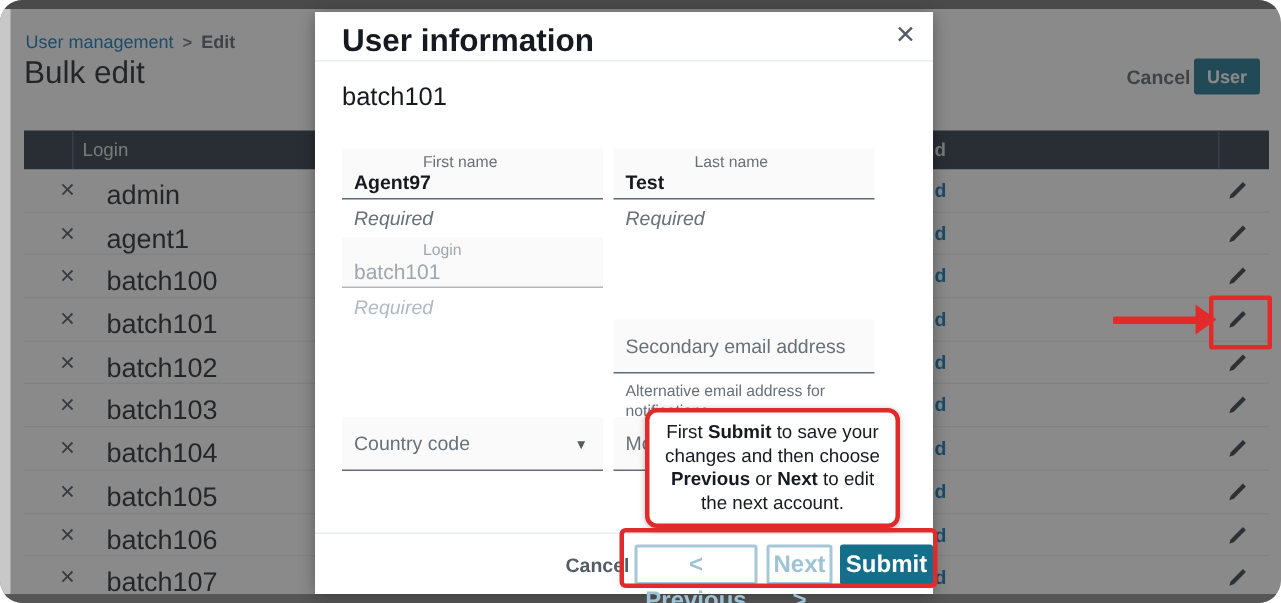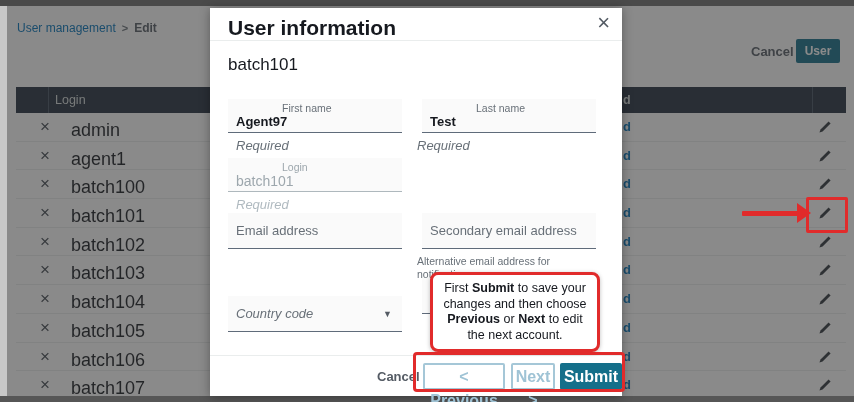--- a/index.html
+++ b/index.html
@@ -1,18 +1,18 @@
 <!DOCTYPE html>
 <html><head>
 <meta charset="utf-8">
 <style>
   * { margin:0; padding:0; box-sizing:border-box; }
   html,body { width:854px; height:402px; overflow:hidden; }
   body { font-family:"Liberation Sans","DejaVu Sans",sans-serif; }
-  #stage { position:relative; width:854px; height:402px; background:#ffffff; overflow:hidden; }
+  #stage { position:relative; width:854px; height:402px; background:#ffffff; overflow:hidden;border-radius:15px; }
   .abs { position:absolute; }
 
   
   #page { position:absolute; inset:0; background:#ffffff; z-index:0; }
   .breadcrumb { top:21px; left:17px; font-size:12px; }
   .breadcrumb .link { color:#0073bb; font-weight:400; }
   .breadcrumb .sep { color:#687078; margin:0 6px; font-size:11px; font-weight:700; }
   .breadcrumb .current { color:#545b64; font-weight:700; }
   .page-title { top:37px; left:16px; font-size:21px; color:#16191f; font-weight:400; }
   .top-cancel { top:44px; left:751px; font-size:13px; color:#545b64; font-weight:600; }
@@ -59,21 +59,21 @@
   .field .fplaceholder { position:absolute; left:8px; top:0; font-size:13px; color:#687078; line-height:36px; }
   .field.disabled { border-bottom-color:#aeb8bd; }
   .field.disabled .flabel { color:#9da7ad; }
   .field.disabled .fvalue { color:#9da7ad; font-weight:400; font-size:14px; }
   .req { position:absolute; font-size:13px; color:#687078;font-style:italic; }
   .req.disabled { color:#b0bac0; }
   .helper { position:absolute; font-size:10.5px; line-height:12.5px; color:#687078; }
   .caret { position:absolute; right:10px; top:13px; font-size:9px; color:#545b64; }
 
   .col1 { left:18px; width:174px; }
-  .col2 { left:212px; width:174px;text-align:center; }
+  .col2 { left:199px; width:174px;text-align:center; }
 
   #callout { position:absolute; left:220px; top:264px; width:170px; border:3px solid #e12b2b;
              border-radius:8px; background:#ffffff; padding:6px 7px; z-index:3;
              font-size:12.5px; line-height:15.5px; color:#16191f; text-align:center;
              box-shadow:0 1px 4px rgba(0,0,0,0.25); }
   #callout b { font-weight:700; }
 
   .m-footer-line { position:absolute; left:0; top:347px; width:100%; border-top:1px solid #eaeded; }
   .f-cancel { position:absolute; left:167px; top:361px; font-size:13px; font-weight:600; color:#545b64; }
   .btn { position:absolute; top:355px; height:27px; border-radius:2px; font-size:16px; font-weight:700;
@@ -88,20 +88,21 @@
 </style>
 </head>
 <body>
 
 <div id="stage">
 
   <div id="page">
     <div class="abs breadcrumb">
       <span class="link">User management</span><span class="sep">&gt;</span><span class="current">Edit</span>
     </div>
+    <div class="abs page-title">Bulk edit</div>
     <div class="abs top-cancel">Cancel</div>
     <div class="abs top-save">User</div>
 
     <div class="abs tbl-header">
       <div class="hdiv" style="left:32px"></div>
       <div class="th-login">Login</div>
       <div class="th-partial">d</div>
       <div class="hdiv" style="left:796px"></div>
     </div>
     <div id="rows">
@@ -214,29 +215,26 @@
     </div>
     <div class="req" style="left:26px; top:130px;">Required</div>
     <div class="req" style="left:207px; top:130px;">Required</div>
 
     <div class="field col1 disabled" style="top:150px; height:34px;">
       <div class="flabel">Login</div>
       <div class="fvalue">batch101</div>
     </div>
     <div class="req disabled" style="left:26px; top:189px;">Required</div>
 
-    <div class="field col1" style="top:205px; height:36px;">
-      <div class="fplaceholder">Email address</div>
-    </div>
     <div class="field col2" style="top:205px; height:36px;">
       <div class="fplaceholder">Secondary email address</div>
     </div>
     <div class="helper" style="left:207px; top:247px; width:150px;">Alternative email address for notifications.</div>
 
-    <div class="field col1" style="top:288px; height:36px;font-style:italic;">
+    <div class="field col1" style="top:270px; height:36px;">
       <div class="fplaceholder">Country code</div>
       <div class="caret">▼</div>
     </div>
     <div class="field col2" style="top:270px; height:36px;">
       <div class="fplaceholder">Mo</div>
     </div>
 
     <div id="callout"><span>First </span><b>Submit</b><span> to save your changes and then choose </span><b>Previous</b><span> or </span><b>Next</b><span> to edit the next account.</span></div>
 
     <div class="m-footer-line"></div>

